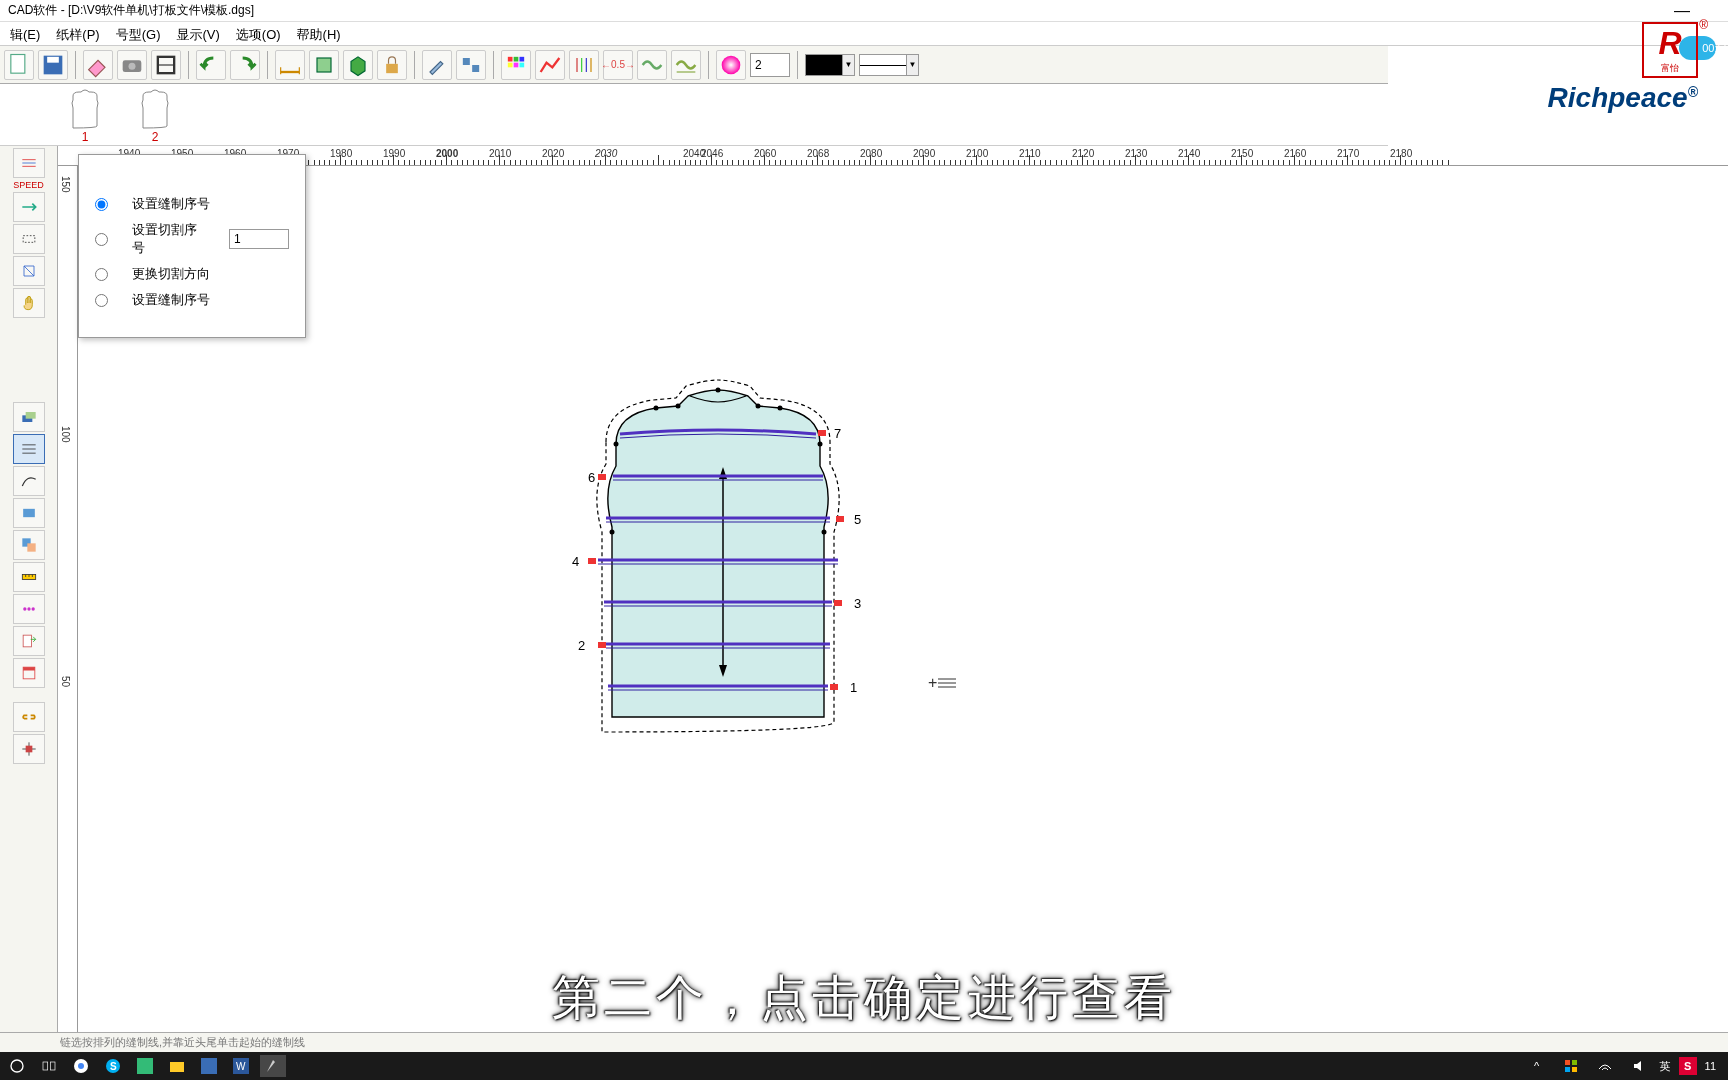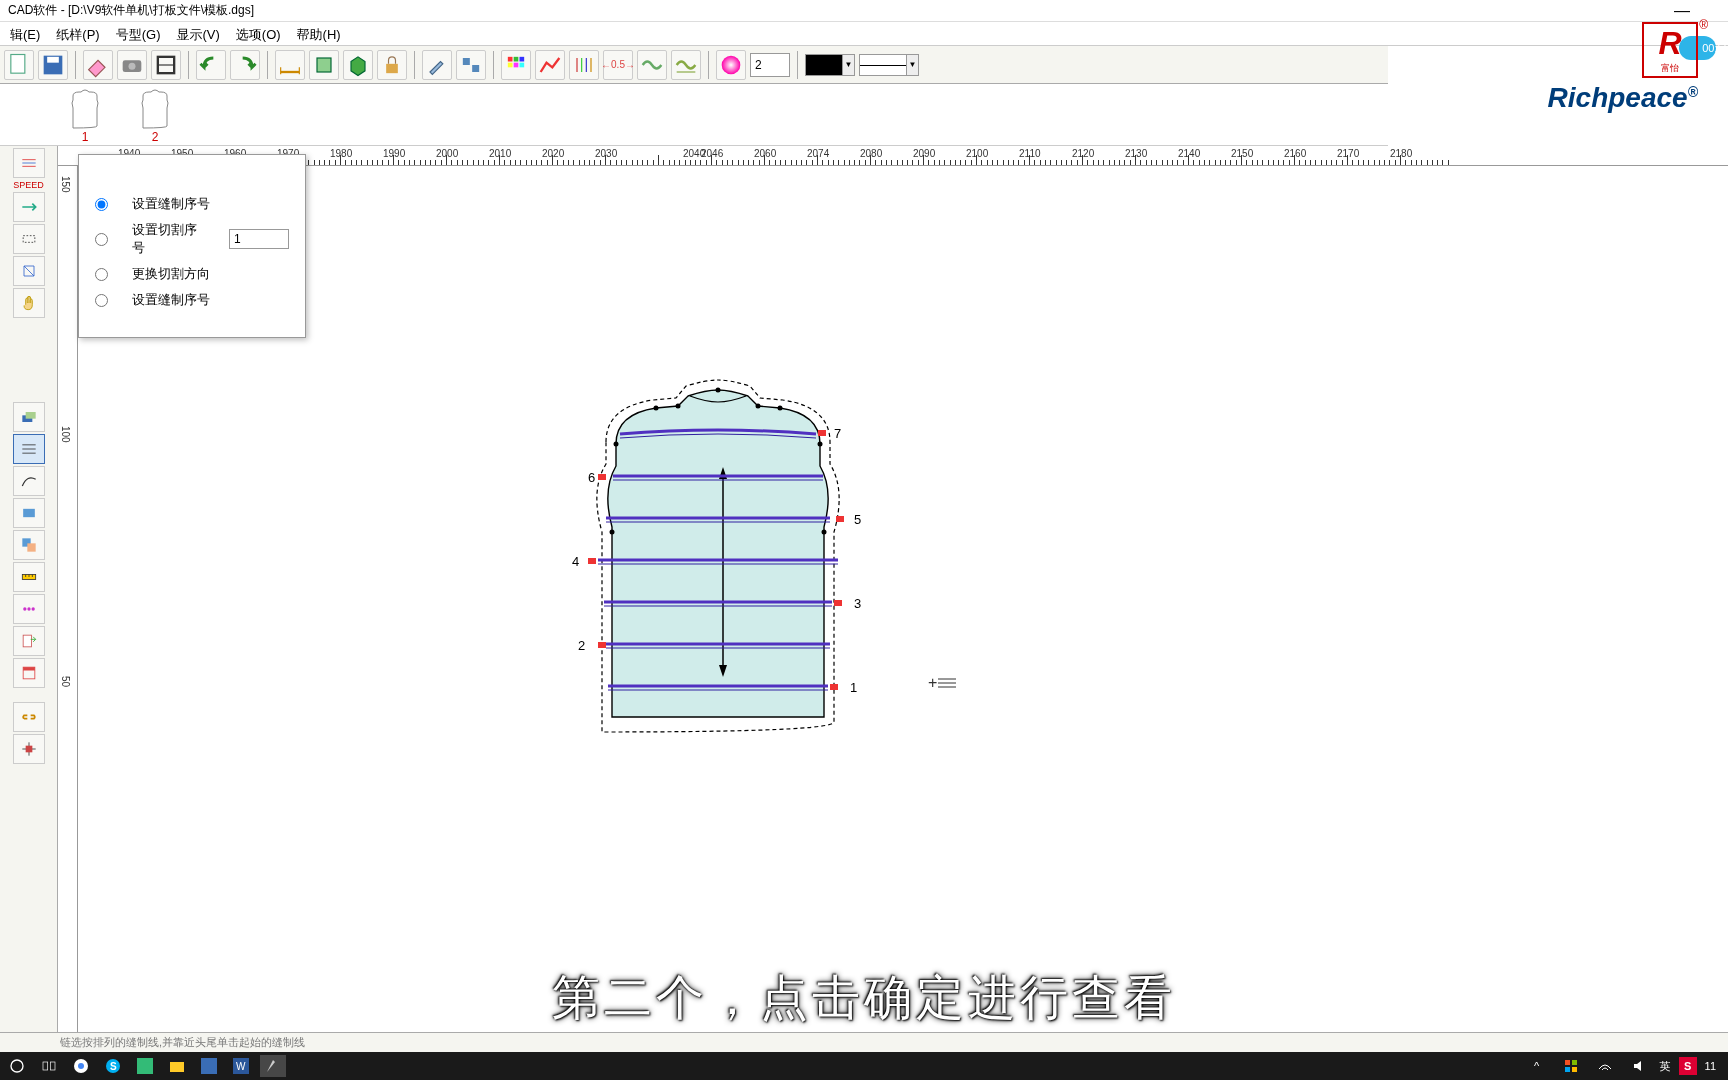--- a/index.html
+++ b/index.html
@@ -415,21 +415,21 @@
         <div class="ruler-tick-h major" style="left: 335px;"></div>
         <div class="ruler-tick-h" style="left: 340.3px;"></div>
         <div class="ruler-tick-h" style="left: 345.6px;"></div>
         <div class="ruler-tick-h" style="left: 350.9px;"></div>
         <div class="ruler-tick-h" style="left: 356.2px;"></div>
         <div class="ruler-tick-h" style="left: 361.5px;"></div>
         <div class="ruler-tick-h" style="left: 366.8px;"></div>
         <div class="ruler-tick-h" style="left: 372.1px;"></div>
         <div class="ruler-tick-h" style="left: 377.4px;"></div>
         <div class="ruler-tick-h" style="left: 382.7px;"></div>
-        <span style="left: 378px;">2000</span>
+        <span style="left: 378px; font-weight: bold;">2000</span>
         <div class="ruler-tick-h major" style="left: 388px;"></div>
         <div class="ruler-tick-h" style="left: 393.3px;"></div>
         <div class="ruler-tick-h" style="left: 398.6px;"></div>
         <div class="ruler-tick-h" style="left: 403.9px;"></div>
         <div class="ruler-tick-h" style="left: 409.2px;"></div>
         <div class="ruler-tick-h" style="left: 414.5px;"></div>
         <div class="ruler-tick-h" style="left: 419.8px;"></div>
         <div class="ruler-tick-h" style="left: 425.1px;"></div>
         <div class="ruler-tick-h" style="left: 430.4px;"></div>
         <div class="ruler-tick-h" style="left: 435.7px;"></div>
@@ -448,21 +448,21 @@
         <div class="ruler-tick-h major" style="left: 494px;"></div>
         <div class="ruler-tick-h" style="left: 499.3px;"></div>
         <div class="ruler-tick-h" style="left: 504.6px;"></div>
         <div class="ruler-tick-h" style="left: 509.9px;"></div>
         <div class="ruler-tick-h" style="left: 515.2px;"></div>
         <div class="ruler-tick-h" style="left: 520.5px;"></div>
         <div class="ruler-tick-h" style="left: 525.8px;"></div>
         <div class="ruler-tick-h" style="left: 531.1px;"></div>
         <div class="ruler-tick-h" style="left: 536.4px;"></div>
         <div class="ruler-tick-h" style="left: 541.7px;"></div>
-        <span style="left: 537px;">2030</span>
+        <span style="left: 537px; font-style: italic;">2030</span>
         <div class="ruler-tick-h major" style="left: 547px;"></div>
         <div class="ruler-tick-h" style="left: 552.3px;"></div>
         <div class="ruler-tick-h" style="left: 557.6px;"></div>
         <div class="ruler-tick-h" style="left: 562.9px;"></div>
         <div class="ruler-tick-h" style="left: 568.2px;"></div>
         <div class="ruler-tick-h" style="left: 573.5px;"></div>
         <div class="ruler-tick-h" style="left: 578.8px;"></div>
         <div class="ruler-tick-h" style="left: 584.1px;"></div>
         <div class="ruler-tick-h" style="left: 589.4px;"></div>
         <div class="ruler-tick-h" style="left: 594.7px;"></div>
@@ -492,21 +492,21 @@
         <div class="ruler-tick-h major" style="left: 706px;"></div>
         <div class="ruler-tick-h" style="left: 711.3px;"></div>
         <div class="ruler-tick-h" style="left: 716.6px;"></div>
         <div class="ruler-tick-h" style="left: 721.9px;"></div>
         <div class="ruler-tick-h" style="left: 727.2px;"></div>
         <div class="ruler-tick-h" style="left: 732.5px;"></div>
         <div class="ruler-tick-h" style="left: 737.8px;"></div>
         <div class="ruler-tick-h" style="left: 743.1px;"></div>
         <div class="ruler-tick-h" style="left: 748.4px;"></div>
         <div class="ruler-tick-h" style="left: 753.7px;"></div>
-        <span style="left: 749px;">2074</span>
+        <span style="left: 749px;">2068</span>
         <div class="ruler-tick-h major" style="left: 759px;"></div>
         <div class="ruler-tick-h" style="left: 764.3px;"></div>
         <div class="ruler-tick-h" style="left: 769.6px;"></div>
         <div class="ruler-tick-h" style="left: 774.9px;"></div>
         <div class="ruler-tick-h" style="left: 780.2px;"></div>
         <div class="ruler-tick-h" style="left: 785.5px;"></div>
         <div class="ruler-tick-h" style="left: 790.8px;"></div>
         <div class="ruler-tick-h" style="left: 796.1px;"></div>
         <div class="ruler-tick-h" style="left: 801.4px;"></div>
         <div class="ruler-tick-h" style="left: 806.7px;"></div>

